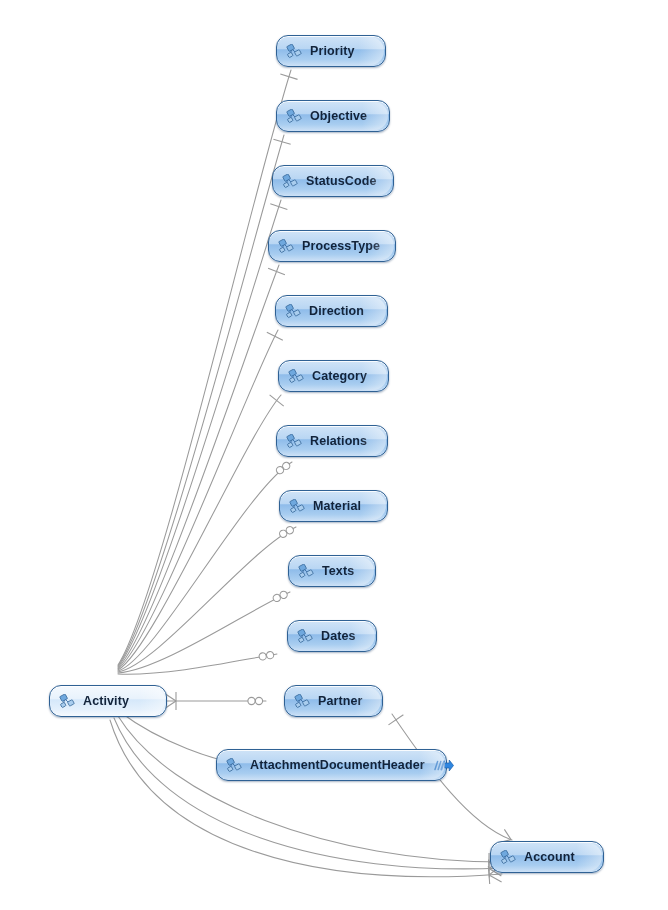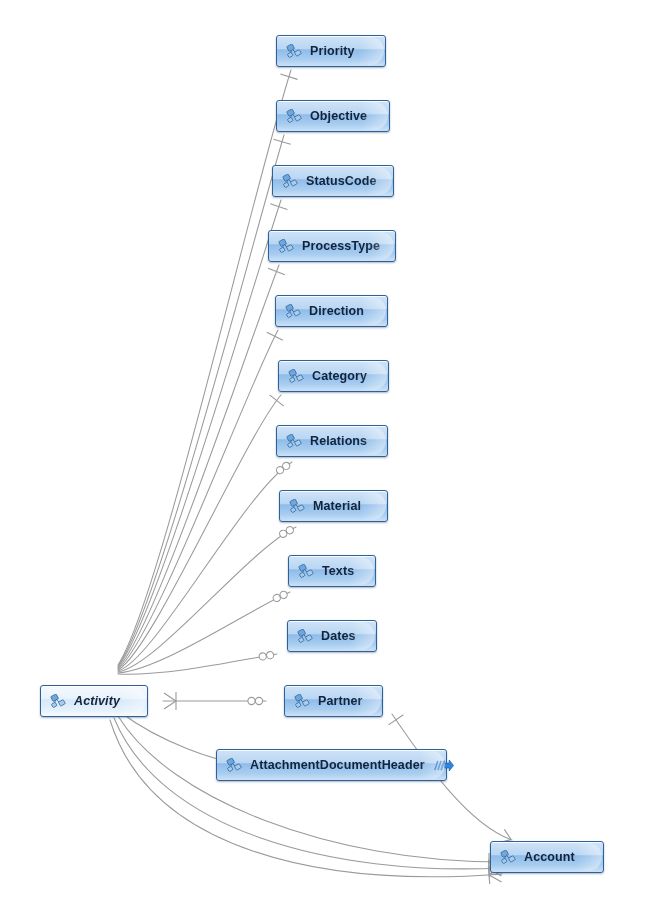--- a/index.html
+++ b/index.html
@@ -23,21 +23,21 @@
     left: 0;
     top: 0;
     width: 668px;
     height: 910px;
     pointer-events: none;
   }
   .node {
     position: absolute;
     box-sizing: border-box;
     height: 32px;
-    border-radius: 3px;
+    border-radius: 12px;
     border: 1px solid #2f6194;
     background: linear-gradient(to bottom,
         #cfe3f7 0%,
         #b9d6f3 42%,
         #8fbcea 46%,
         #a8cdf0 78%,
         #cde1f6 100%);
     box-shadow: 0 1px 2px rgba(40,70,110,0.40),
                 inset 0 1px 0 rgba(255,255,255,0.85);
     display: flex;
@@ -205,21 +205,21 @@
           <line x1="-11" y1="-7" x2="-1" y2="0" stroke="#9a9a9a" stroke-width="1.1"></line>
           <line x1="-11" y1="7" x2="-1" y2="0" stroke="#9a9a9a" stroke-width="1.1"></line>
         </g>
         <g transform="translate(392,714) rotate(-124.22449319942066)">
           <line x1="-7" y1="-9" x2="-7" y2="9" stroke="#9a9a9a" stroke-width="1.1"></line>
         </g>
       </g>
     </svg>
 
   <div id="node-layer">
-      <div class="node light" style="left: 40px; top: 685px; width: 108px; font-style: italic;">
+      <div class="node light" style="left: 49px; top: 685px; width: 118px;">
         <svg class="entity-icon" viewBox="0 0 17 15">
           <line x1="5.5" y1="4.5" x2="10.5" y2="9.5" stroke="#3b6ea8" stroke-width="0.9"></line>
           <line x1="5.5" y1="4.5" x2="4.5" y2="11" stroke="#3b6ea8" stroke-width="0.9"></line>
           <rect x="1.5" y="1" width="6.2" height="5.4" rx="0.8" fill="#6fa8de" stroke="#2f6194" stroke-width="0.7" transform="rotate(-28 4.6 3.7)"></rect>
           <rect x="9.2" y="6.6" width="5.4" height="4.6" rx="0.8" fill="#a9cdee" stroke="#2f6194" stroke-width="0.7" transform="rotate(-28 11.899999999999999 8.899999999999999)"></rect>
           <rect x="2" y="9" width="4.4" height="3.9" rx="0.8" fill="#a9cdee" stroke="#2f6194" stroke-width="0.7" transform="rotate(-28 4.2 10.95)"></rect>
         </svg>
         <span class="node-label">Activity</span>
       </div>
       <div class="node" style="left: 276px; top: 35px; width: 110px;">

